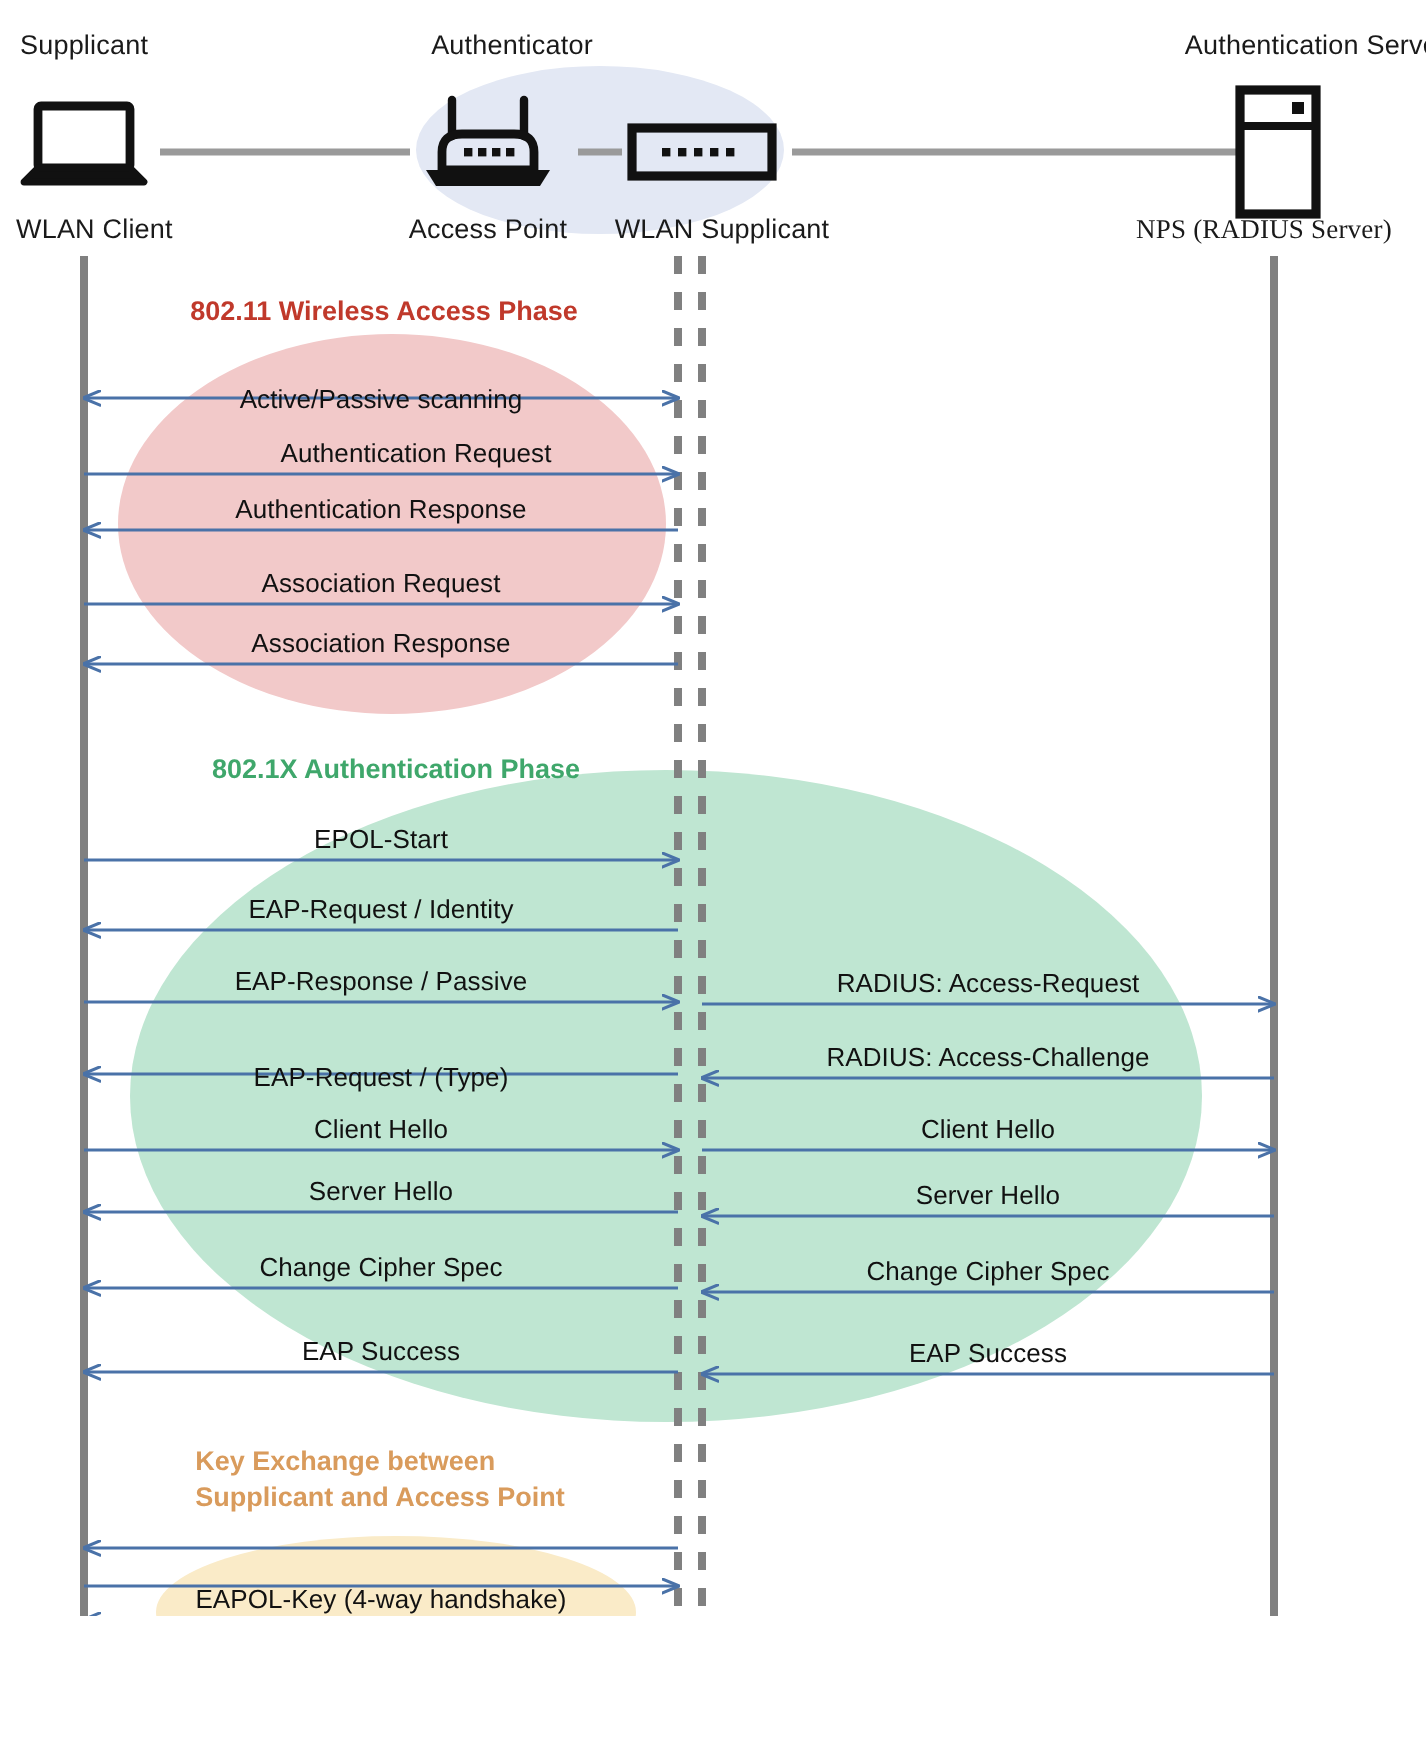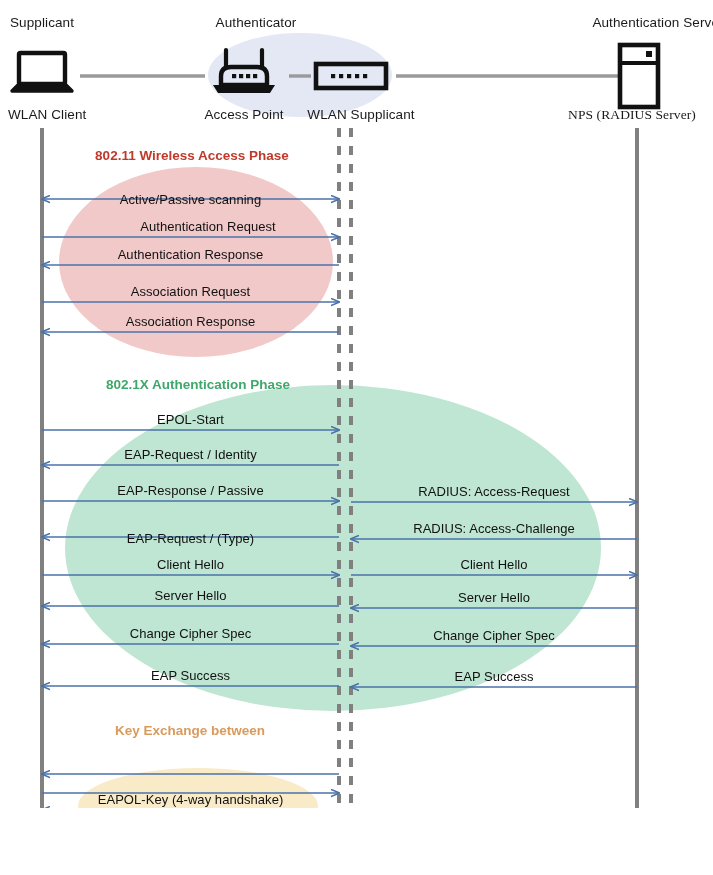--- a/index.html
+++ b/index.html
@@ -155,20 +155,21 @@
     <div class="actor-bottom" style="left:244px;top:107px;transform:translateX(-50%);">Access Point</div>
     <div class="actor-bottom" style="left:361px;top:107px;transform:translateX(-50%);">WLAN Supplicant</div>
     <div class="actor-bottom" style="left:632px;top:107px;transform:translateX(-50%);font-family:Liberation Serif, serif;">NPS (RADIUS Server)</div>
 
     <div class="phase-title" style="left:192px;top:147px;transform:translateX(-50%);color:#C0392B;">802.11 Wireless Access Phase</div>
 
     <div class="phase-title" style="left:198px;top:376px;transform:translateX(-50%);color:#3FA76B;">802.1X Authentication Phase</div>
 
     <div class="phase-title" style="left:190px;top:722px;transform:translateX(-50%);color:#D99B5C;">
       <div>Key Exchange between</div>
+      <div>Supplicant and Access Point</div>
     </div>
 
     <div id="msg-label-group">
         <div class="msg-label" style="left: 190.5px; top: 192px; transform: translateX(-50%);">Active/Passive scanning</div>
         <div class="msg-label" style="left: 208px; top: 219px; transform: translateX(-50%);">Authentication Request</div>
         <div class="msg-label" style="left: 190.5px; top: 247px; transform: translateX(-50%);">Authentication Response</div>
         <div class="msg-label" style="left: 190.5px; top: 284px; transform: translateX(-50%);">Association Request</div>
         <div class="msg-label" style="left: 190.5px; top: 314px; transform: translateX(-50%);">Association Response</div>
         <div class="msg-label" style="left: 190.5px; top: 412px; transform: translateX(-50%);">EPOL-Start</div>
         <div class="msg-label" style="left: 190.5px; top: 447px; transform: translateX(-50%);">EAP-Request / Identity</div>

